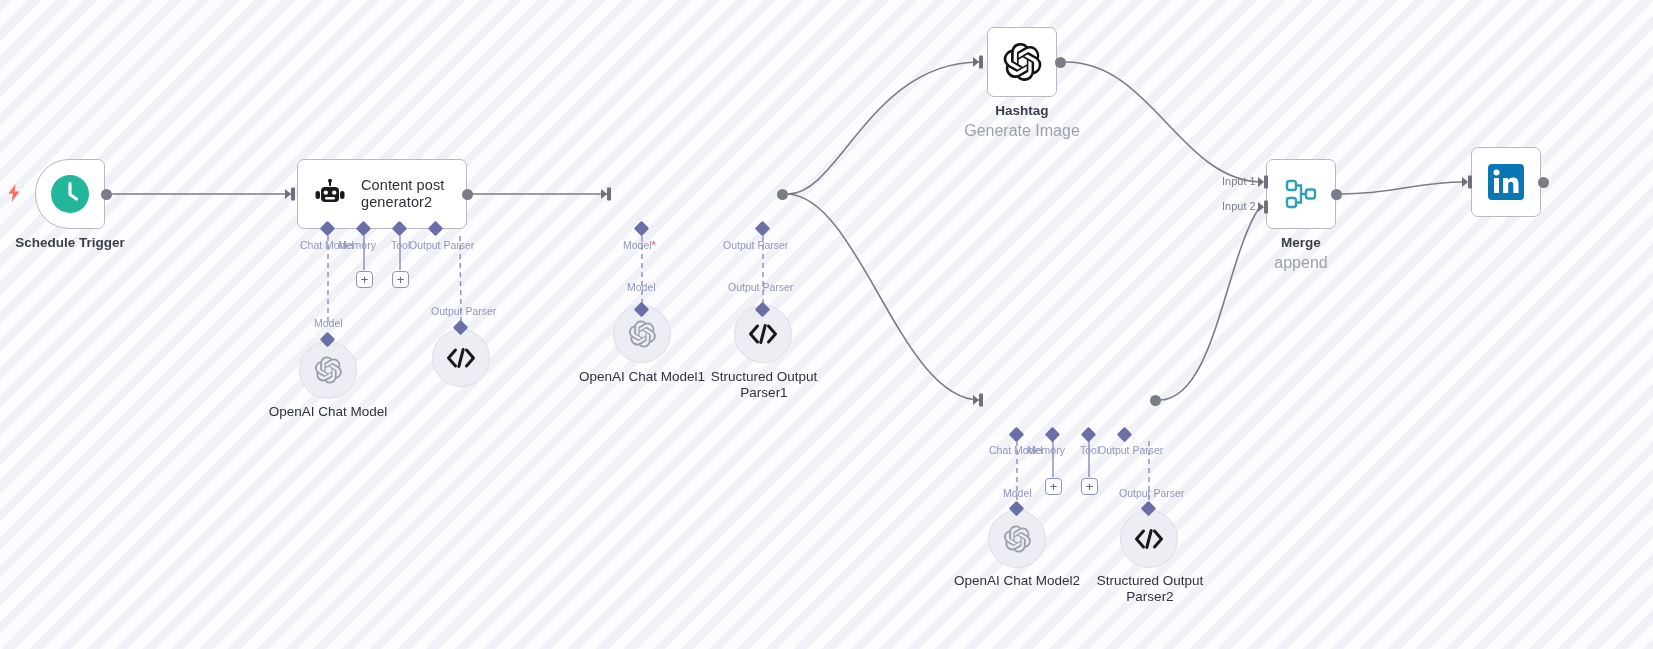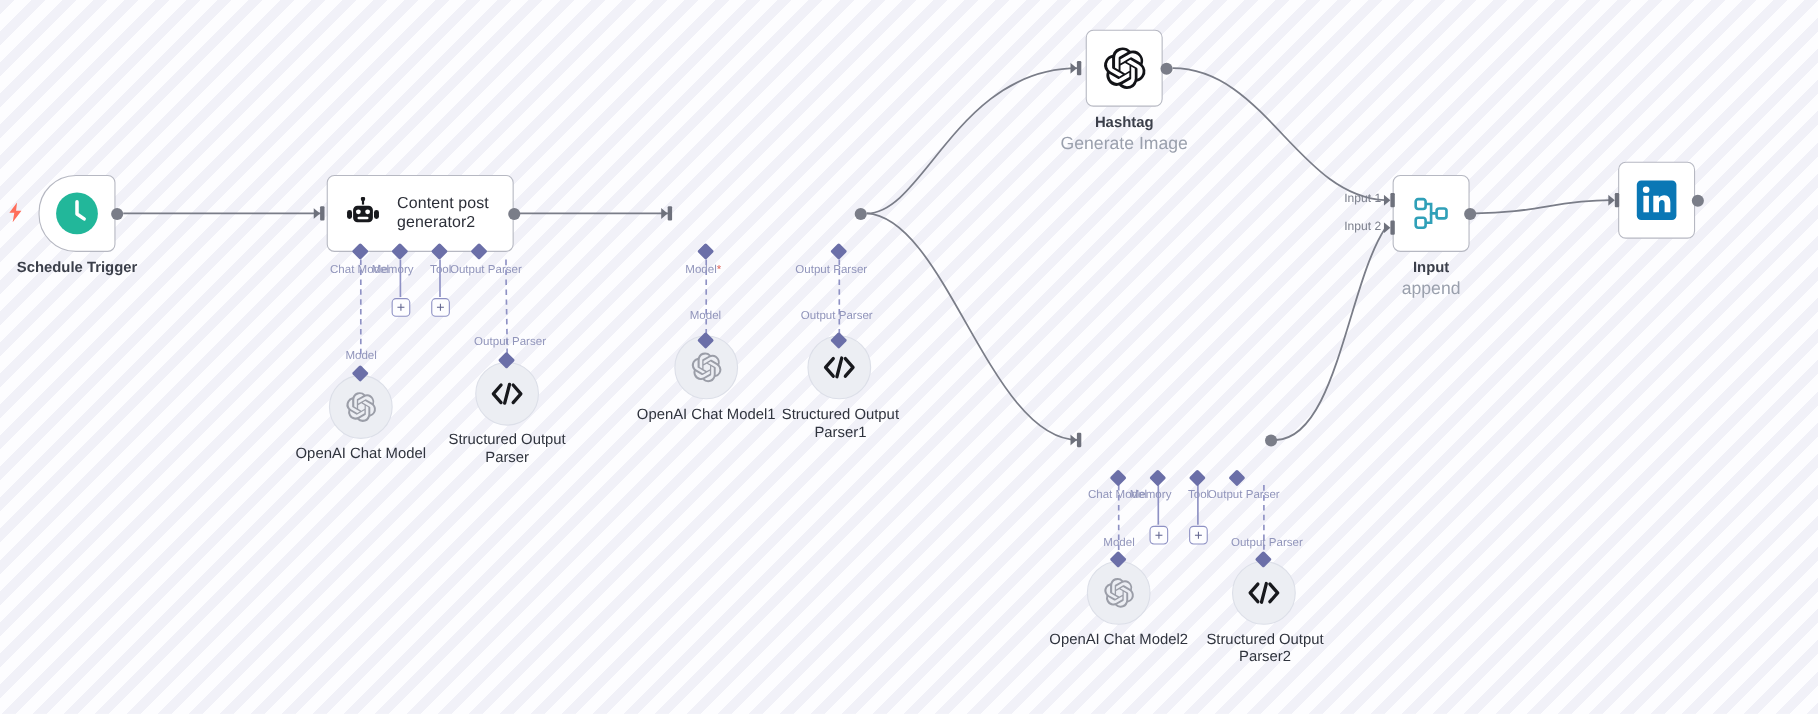--- a/index.html
+++ b/index.html
@@ -305,23 +305,20 @@
   <div class="diamond" style="left:455px; top:322px;"></div>
   <div class="subnode" style="left:432px; top:329px;">
     <span class="node-icon">
       <svg width="30" height="22" viewBox="0 0 30 22">
         <path d="M9.5 3 L2.5 11 L9.5 19" stroke="#18191d" stroke-width="3" fill="none" stroke-linecap="round" stroke-linejoin="round"></path>
         <path d="M20.5 3 L27.5 11 L20.5 19" stroke="#18191d" stroke-width="3" fill="none" stroke-linecap="round" stroke-linejoin="round"></path>
         <path d="M17.2 2.5 L12.8 19.5" stroke="#18191d" stroke-width="3" stroke-linecap="round"></path>
       </svg>
     </span>
   </div>
-  <div class="caption wrap" style="left:391px; top:392px; width:140px;">
-    <div class="cap-name reg">Structured Output Parser</div>
-  </div>
 
   <div class="in-arrow" style="left:601px; top:186px;">
     <svg width="13" height="16" viewBox="0 0 13 16">
       <path d="M0 3 L6 8 L0 13 Z" fill="#6e717c"></path>
       <rect x="6" y="1.5" width="4" height="13" rx="1" fill="#6e717c"></rect>
     </svg>
   </div>
   <div class="out-dot" style="left:777px; top:189px;"></div>
 
   <div class="diamond" style="left:636px; top:223px;"></div>
@@ -455,21 +452,21 @@
           <rect x="5" y="23" width="9" height="9" rx="2.2"></rect>
           <rect x="24" y="14.5" width="9" height="9" rx="2.2"></rect>
           <path d="M14 10.5 H19 V19 H24"></path>
           <path d="M14 27.5 H19 V19"></path>
         </g>
       </svg>
     </span>
   </div>
   <div class="out-dot" style="left:1331px; top:189px;"></div>
   <div class="caption" style="left:1226px; top:235px; width:150px;">
-    <div class="cap-name">Input</div>
+    <div class="cap-name">Merge</div>
     <div class="cap-sub">append</div>
   </div>
 
   <div class="in-arrow" style="left:1462px; top:174px;">
     <svg width="13" height="16" viewBox="0 0 13 16">
       <path d="M0 3 L6 8 L0 13 Z" fill="#6e717c"></path>
       <rect x="6" y="1.5" width="4" height="13" rx="1" fill="#6e717c"></rect>
     </svg>
   </div>
   <div class="node square" style="left:1471px; top:147px;">

